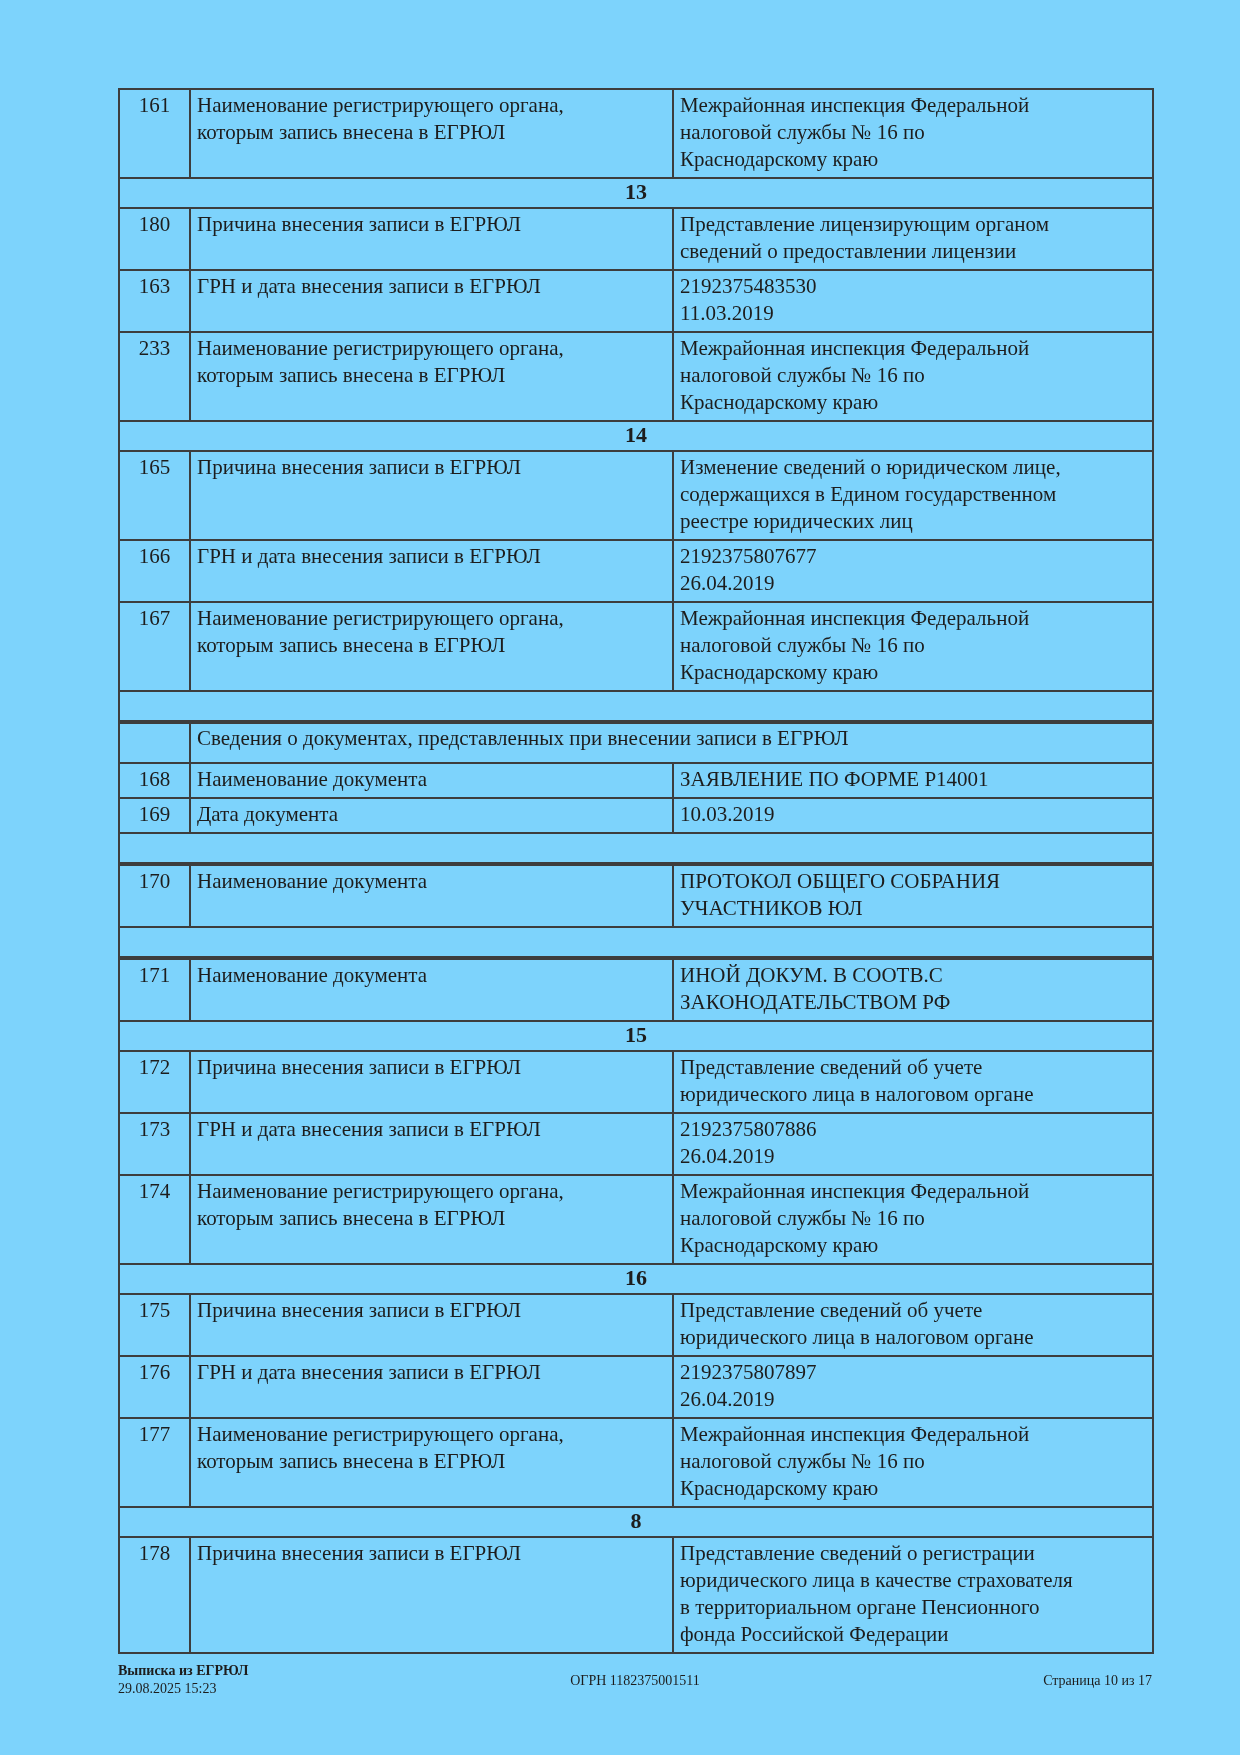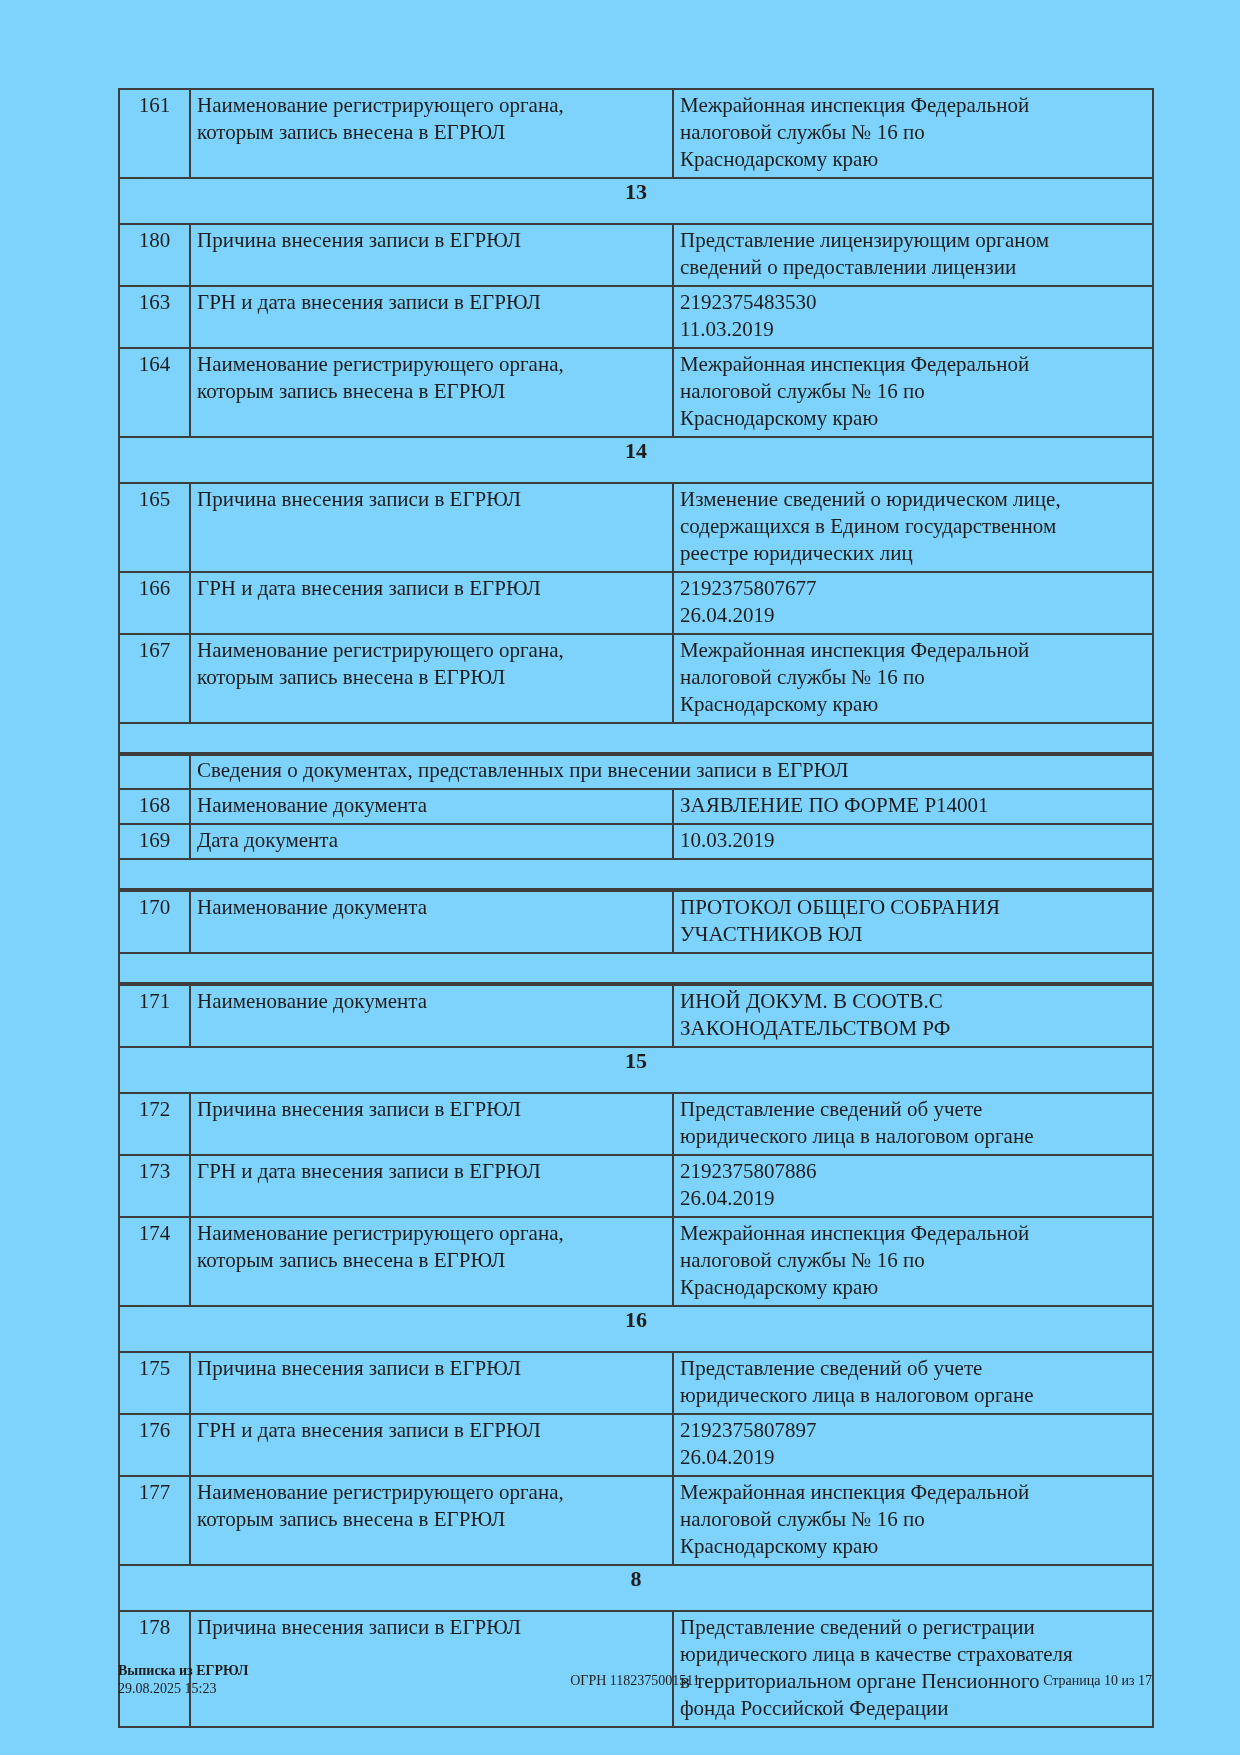--- a/index.html
+++ b/index.html
@@ -38,33 +38,33 @@
     padding-left: 2px;
     padding-right: 2px;
   }
   tr.section td {
     text-align: center;
     font-weight: bold;
     font-size: 22px;
     height: 26px;
     vertical-align: middle;
     padding-top: 0;
-    padding-bottom: 18px;
+    padding-bottom: 2px;
     line-height: 26px;
   }
   tr.spacer td {
     height: 28px;
     border-bottom-width: 4px;
     padding: 0;
   }
   tr.subheader td {
     height: 28px;
     vertical-align: middle;
     padding-top: 0;
-    padding-bottom: 4px;
+    padding-bottom: 10px;
   }
   .footer {
     position: absolute;
     left: 118px;
     top: 1654px;
     width: 1034px;
     font-size: 14px;
     line-height: 18px;
     color: #1d1d1d;
   }
@@ -102,21 +102,21 @@
           <td class="value">Представление лицензирующим органом
 сведений о предоставлении лицензии</td>
         </tr>
         <tr class="data">
           <td class="num">163</td>
           <td class="label">ГРН и дата внесения записи в ЕГРЮЛ</td>
           <td class="value">2192375483530
 11.03.2019</td>
         </tr>
         <tr class="data">
-          <td class="num">164</td>
+          <td class="num">233</td>
           <td class="label">Наименование регистрирующего органа,
 которым запись внесена в ЕГРЮЛ</td>
           <td class="value">Межрайонная инспекция Федеральной
 налоговой службы № 16 по
 Краснодарскому краю</td>
         </tr>
         <tr class="section">
           <td colspan="3">14</td>
         </tr>
         <tr class="data">

